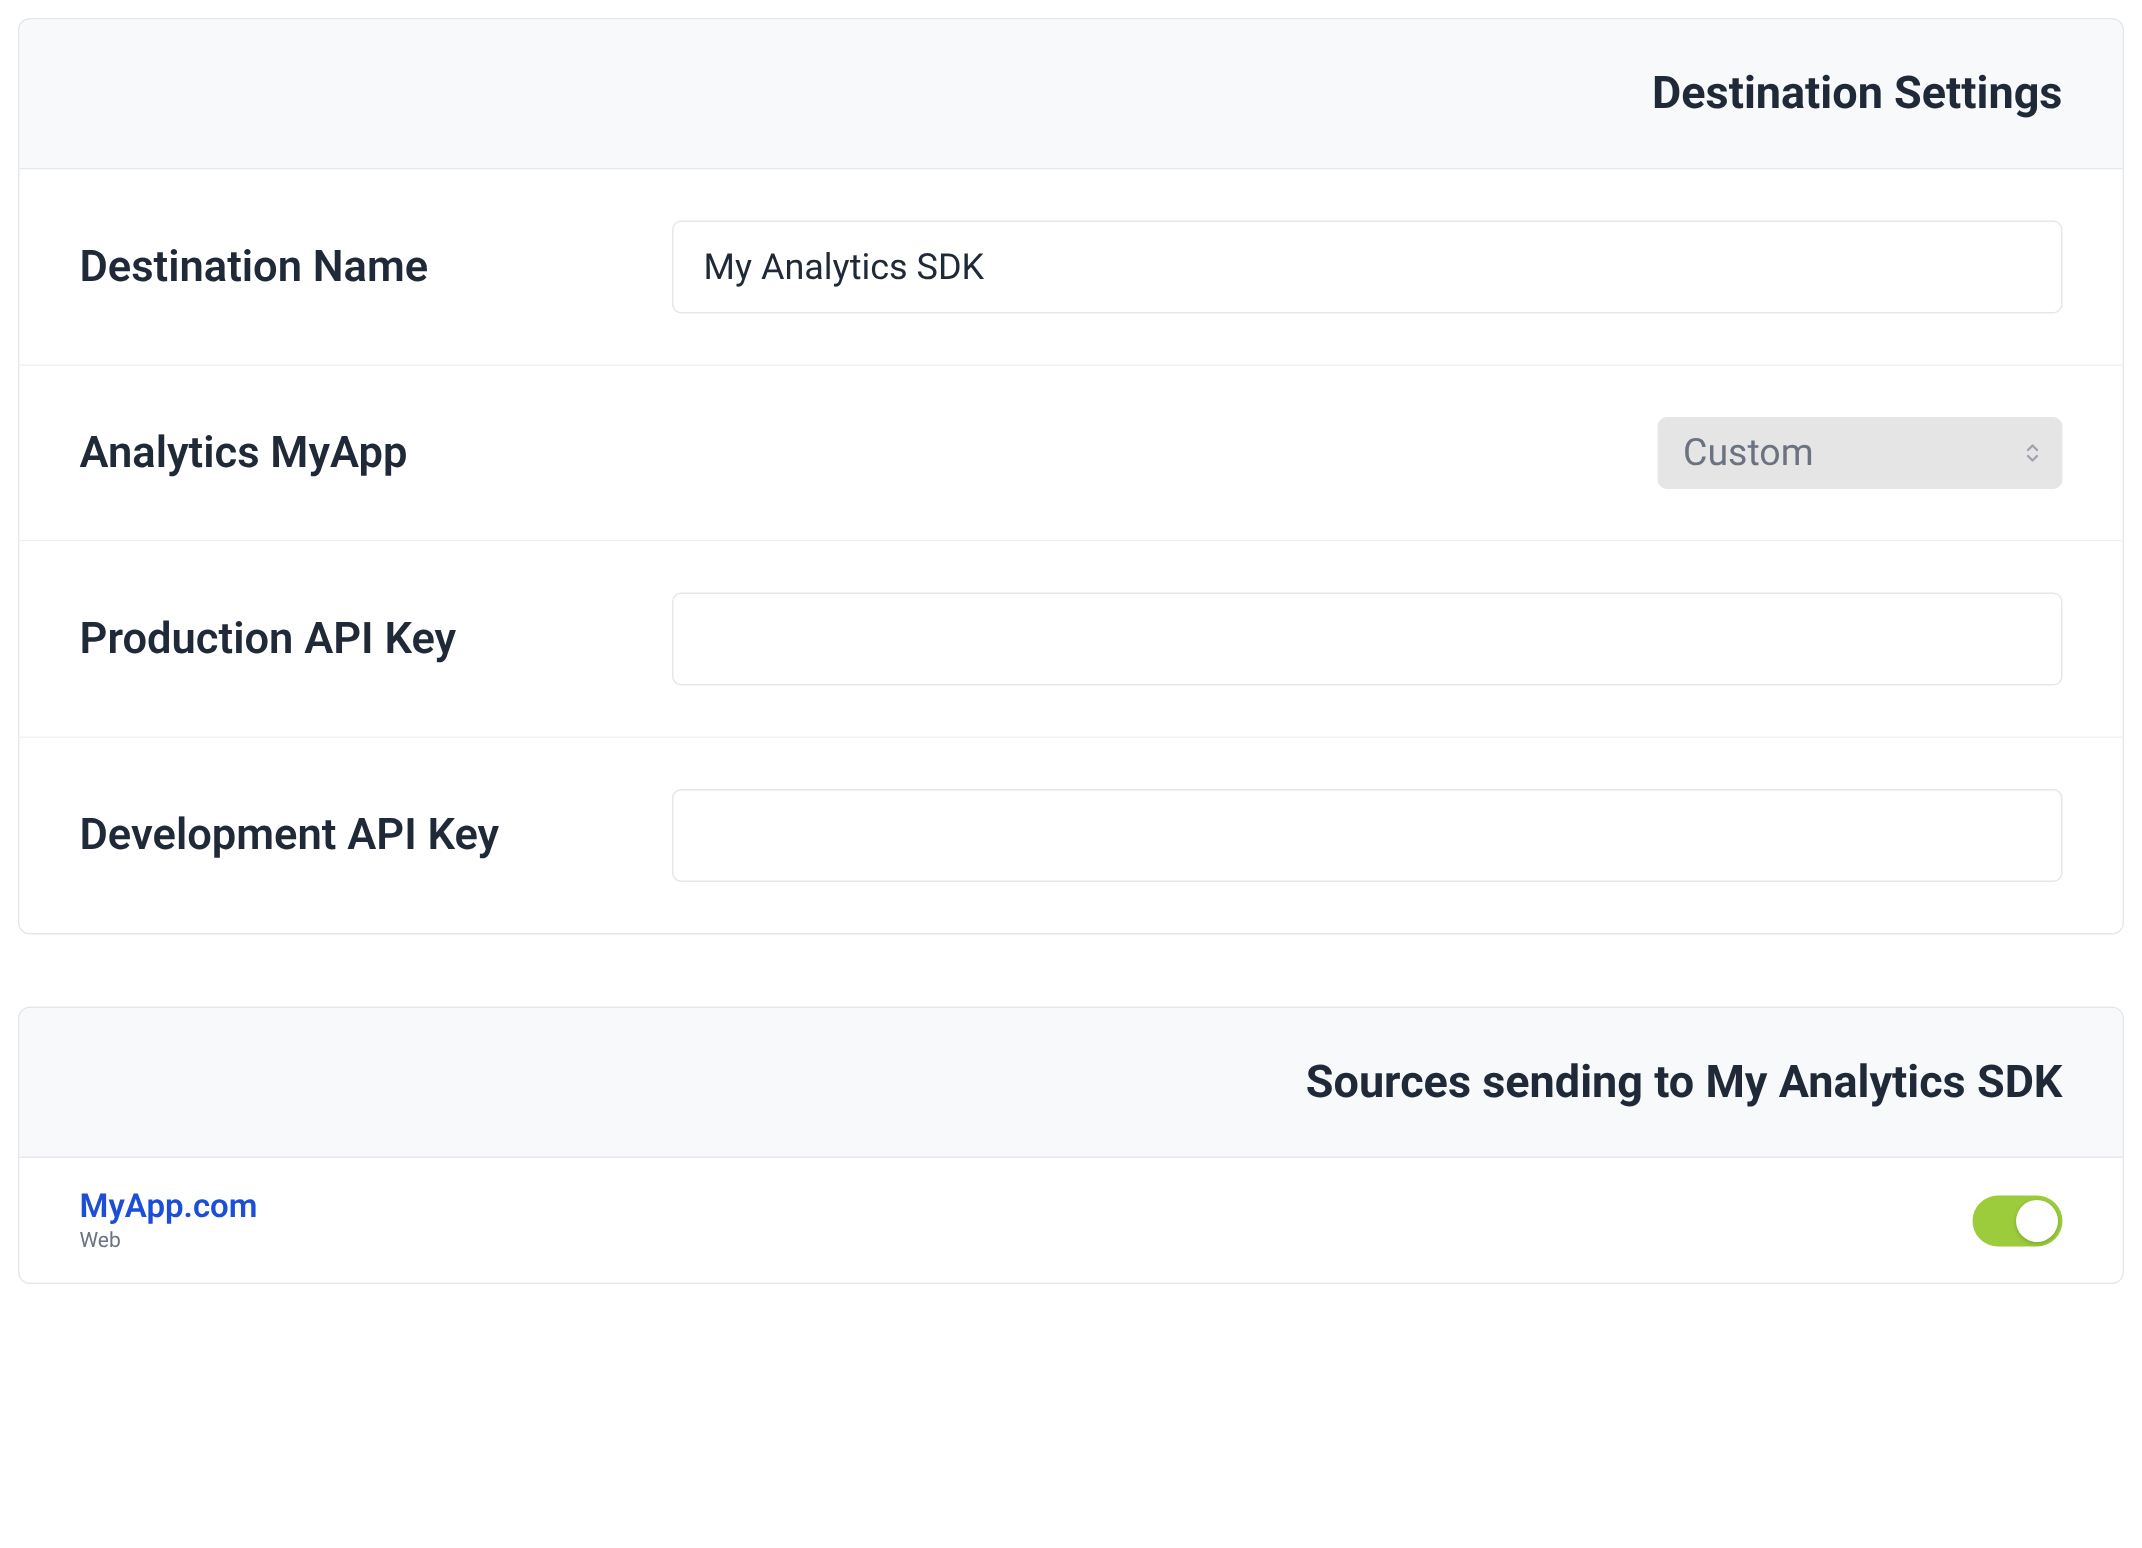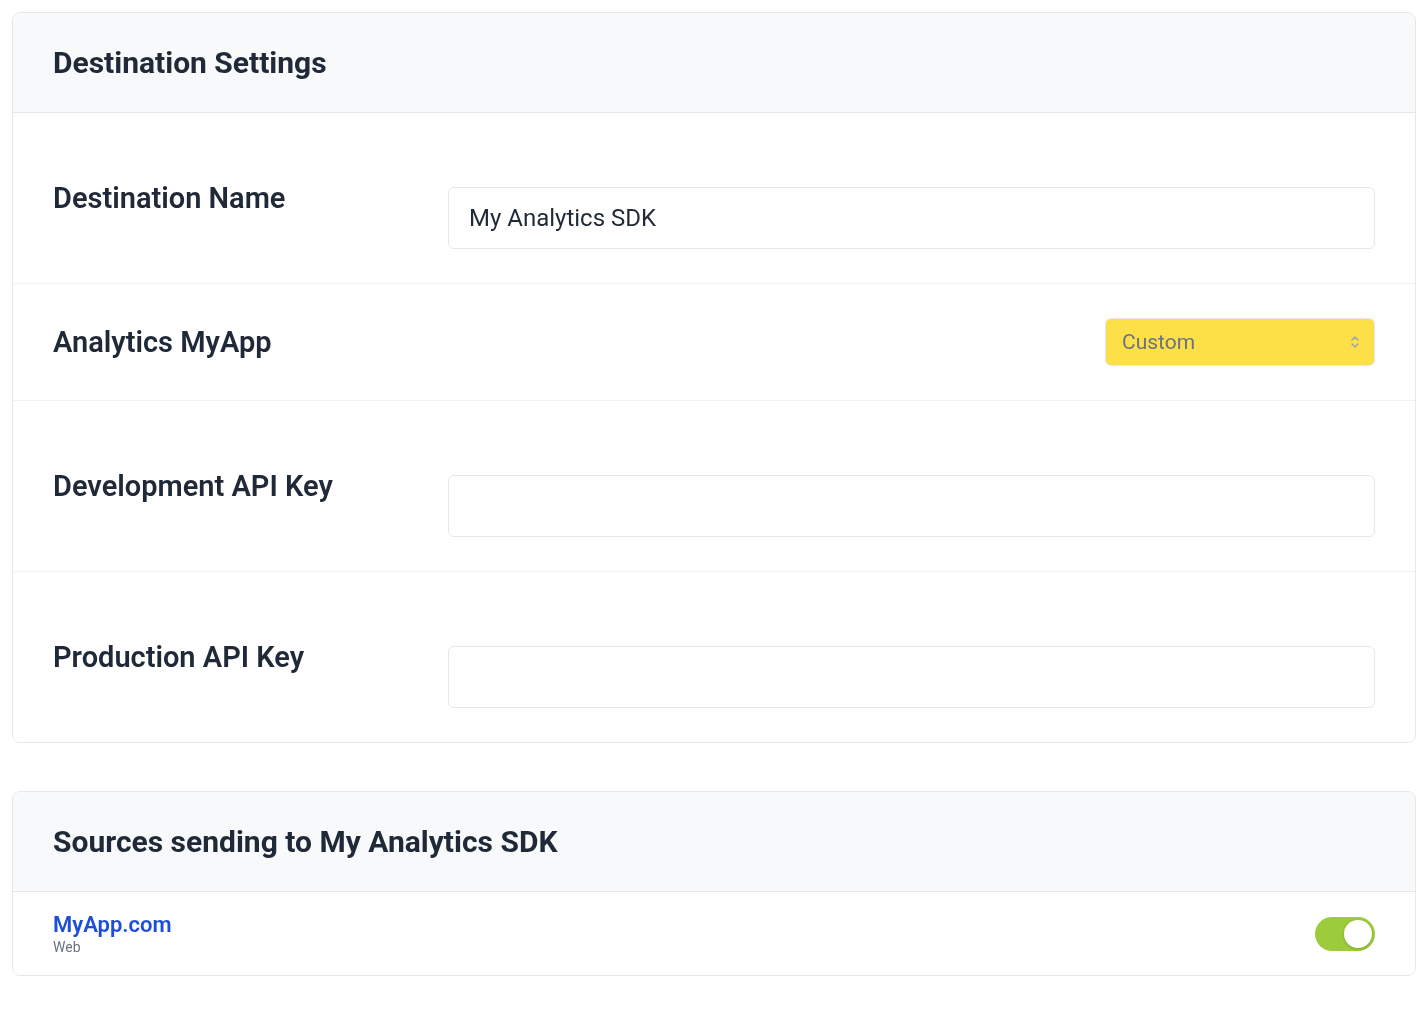--- a/index.html
+++ b/index.html
@@ -16,20 +16,21 @@
     .panel {
       border: 1px solid #e5e7eb;
       border-radius: 8px;
       overflow: hidden;
       margin-bottom: 48px;
     }
     .panel-header {
       background: #f8f9fb;
       padding: 32px 40px;
       border-bottom: 1px solid #e5e7eb;
+      text-align: right;
     }
     .panel-title {
       font-size: 30px;
       font-weight: 700;
       color: #1f2937;
     }
     .form-row {
       display: flex;
       align-items: center;
       padding: 34px 40px;
@@ -57,35 +58,34 @@
       width: 100%;
       height: 62px;
       padding: 0 20px;
       font-size: 24px;
       color: #1f2937;
       border: 1px solid #e5e7eb;
       border-radius: 6px;
       background: #ffffff;
       outline: none;
       font-family: inherit;
-      margin-top: 40px;
     }
     .select-wrap {
       position: relative;
       width: 270px;
     }
     .select {
       width: 100%;
       height: 48px;
       padding: 0 40px 0 16px;
-      font-size: 21px;
+      font-size: 25px;
       color: #6b7280;
       border: 1px solid #e5e7eb;
       border-radius: 6px;
-      background: #fde047;
+      background: #e5e5e5;
       appearance: none;
       -webkit-appearance: none;
       outline: none;
       cursor: pointer;
       font-family: inherit;
     }
     .select-icon {
       position: absolute;
       right: 14px;
       top: 50%;
@@ -164,28 +164,28 @@
           <svg viewBox="0 0 12 16" fill="none" stroke="currentColor" stroke-width="1.5" stroke-linecap="round" stroke-linejoin="round">
             <path d="M3 6 L6 3 L9 6"></path>
             <path d="M3 10 L6 13 L9 10"></path>
           </svg>
         </span>
       </div>
     </div>
   </div>
 
   <div class="form-row">
-    <label class="form-label">Development API Key</label>
+    <label class="form-label">Production API Key</label>
     <div class="form-control-wrap">
       <input type="text" class="text-input" value="" style="">
     </div>
   </div>
 
   <div class="form-row">
-    <label class="form-label">Production API Key</label>
+    <label class="form-label">Development API Key</label>
     <div class="form-control-wrap">
       <input type="text" class="text-input" value="" style="">
     </div>
   </div>
 </div>
 
 <div class="panel" style="margin-bottom:16px;">
   <div class="panel-header">
     <h2 class="panel-title">Sources sending to My Analytics SDK</h2>
   </div>

